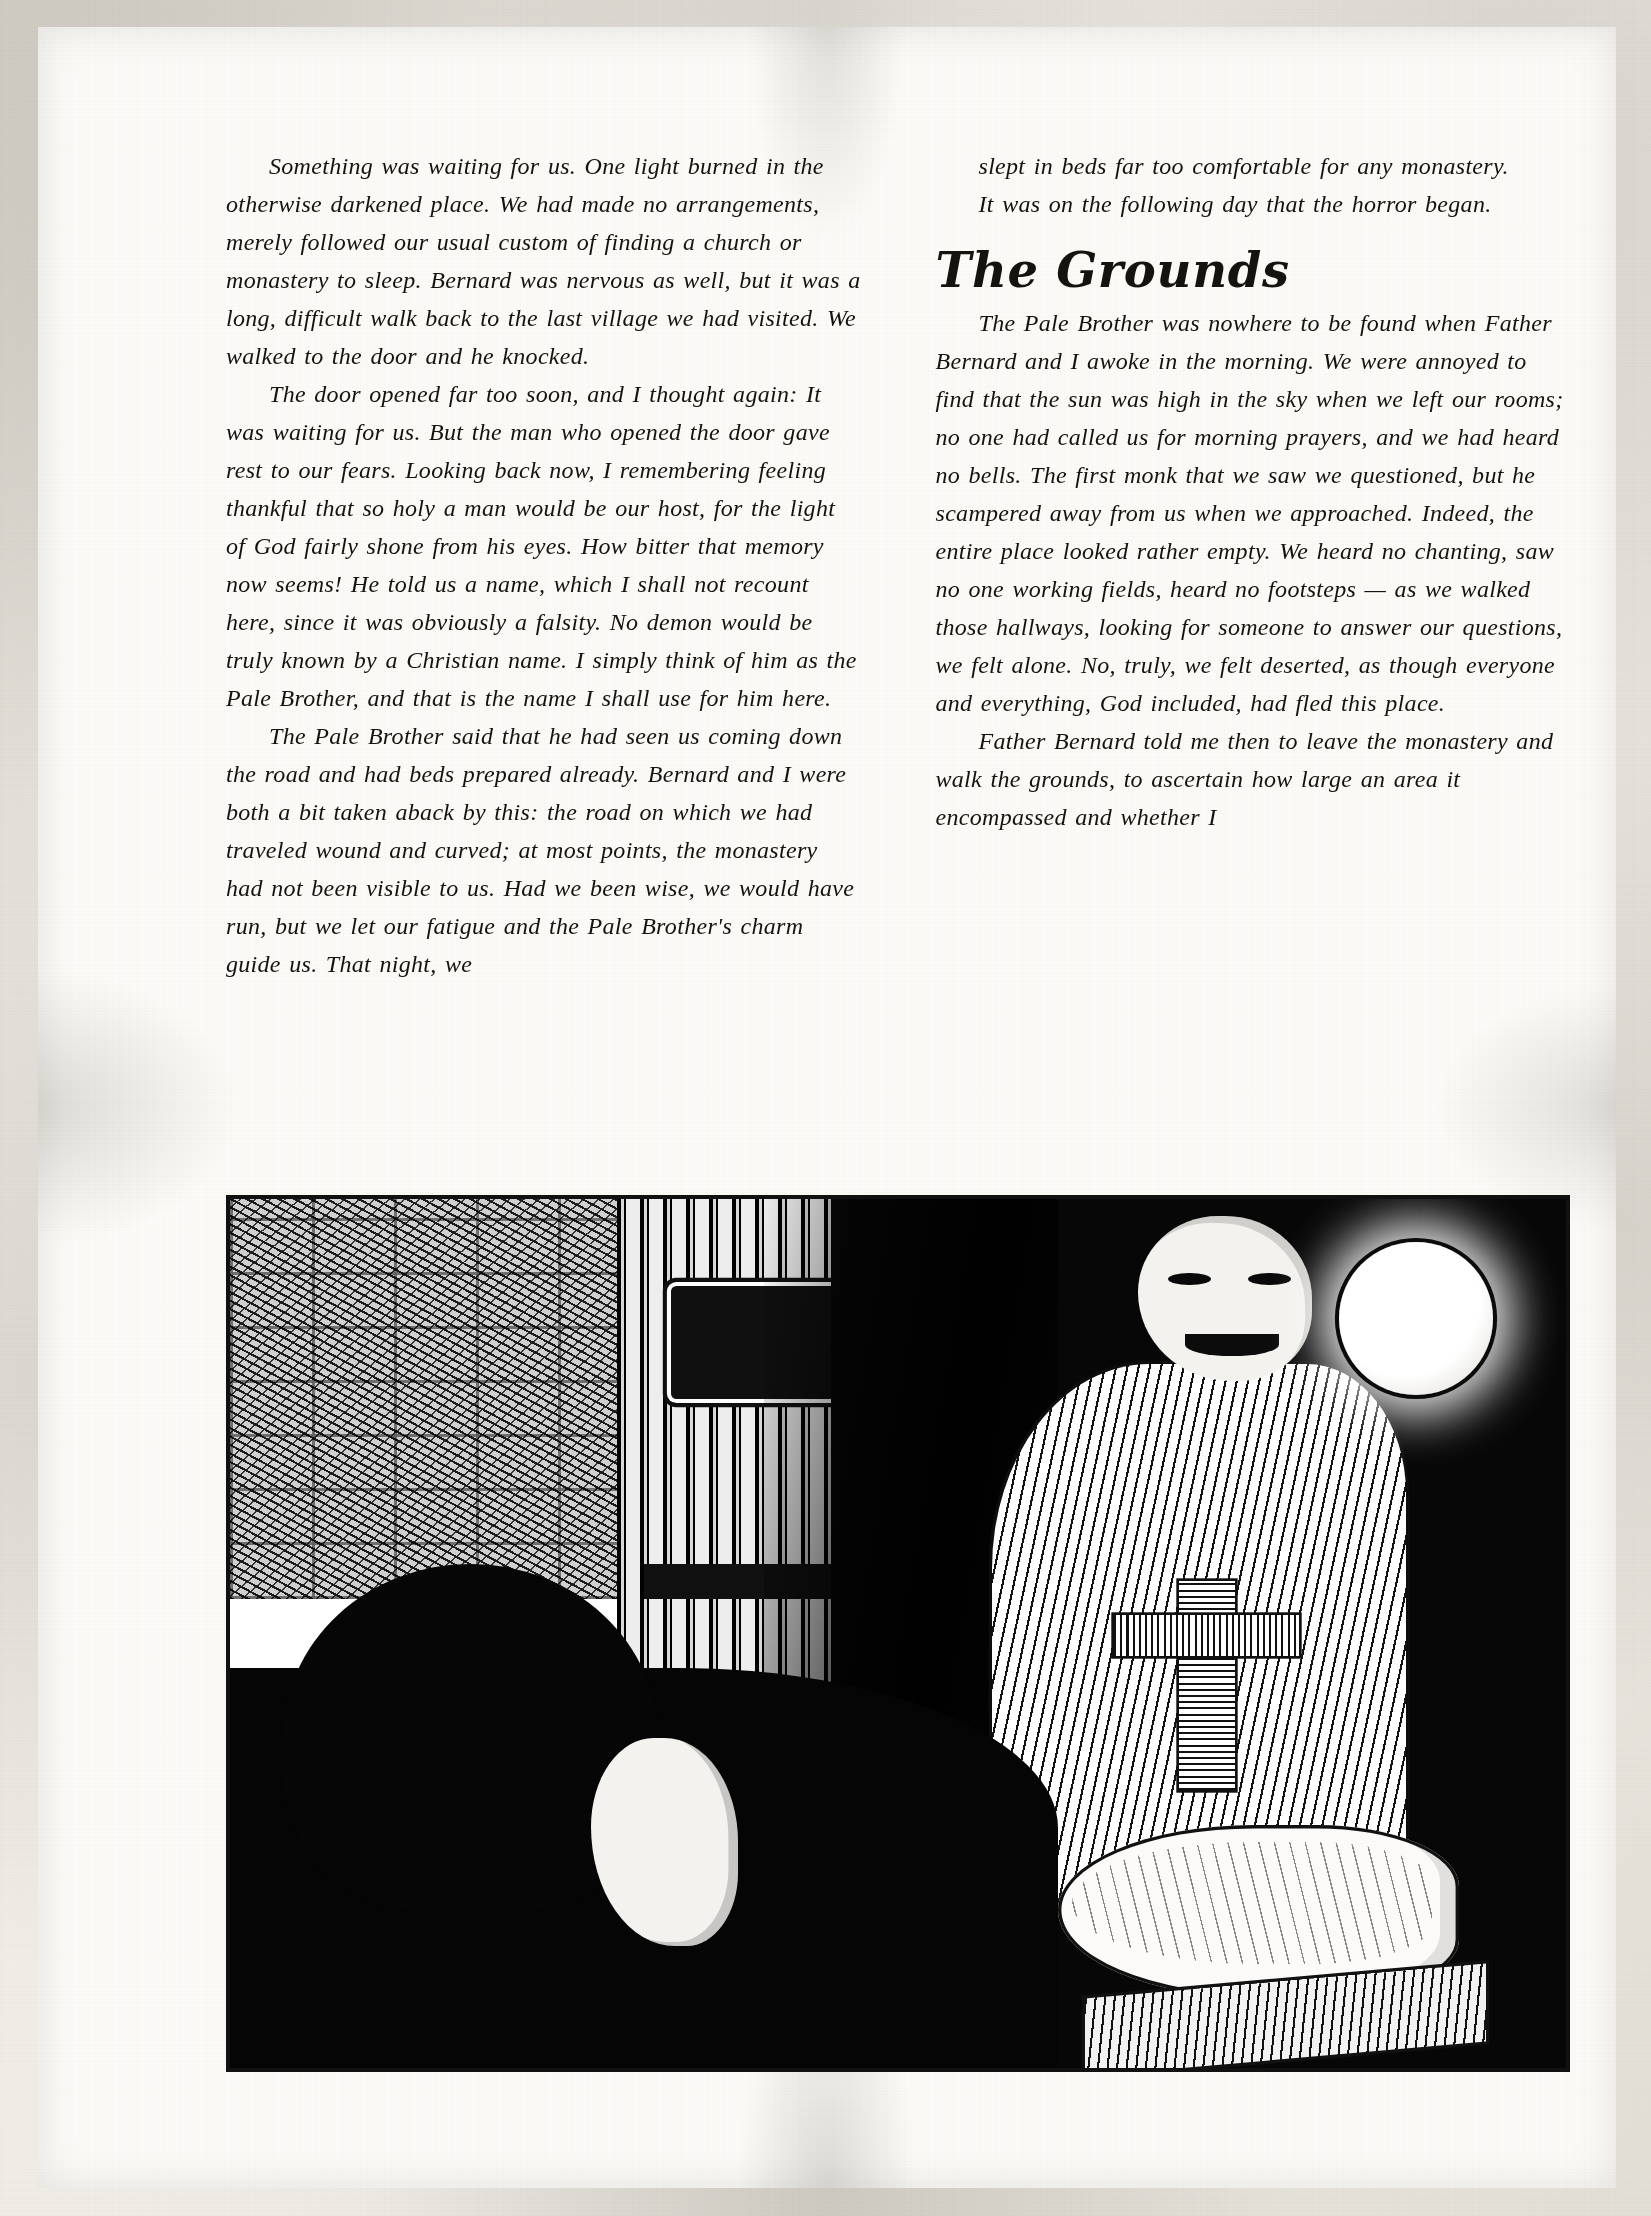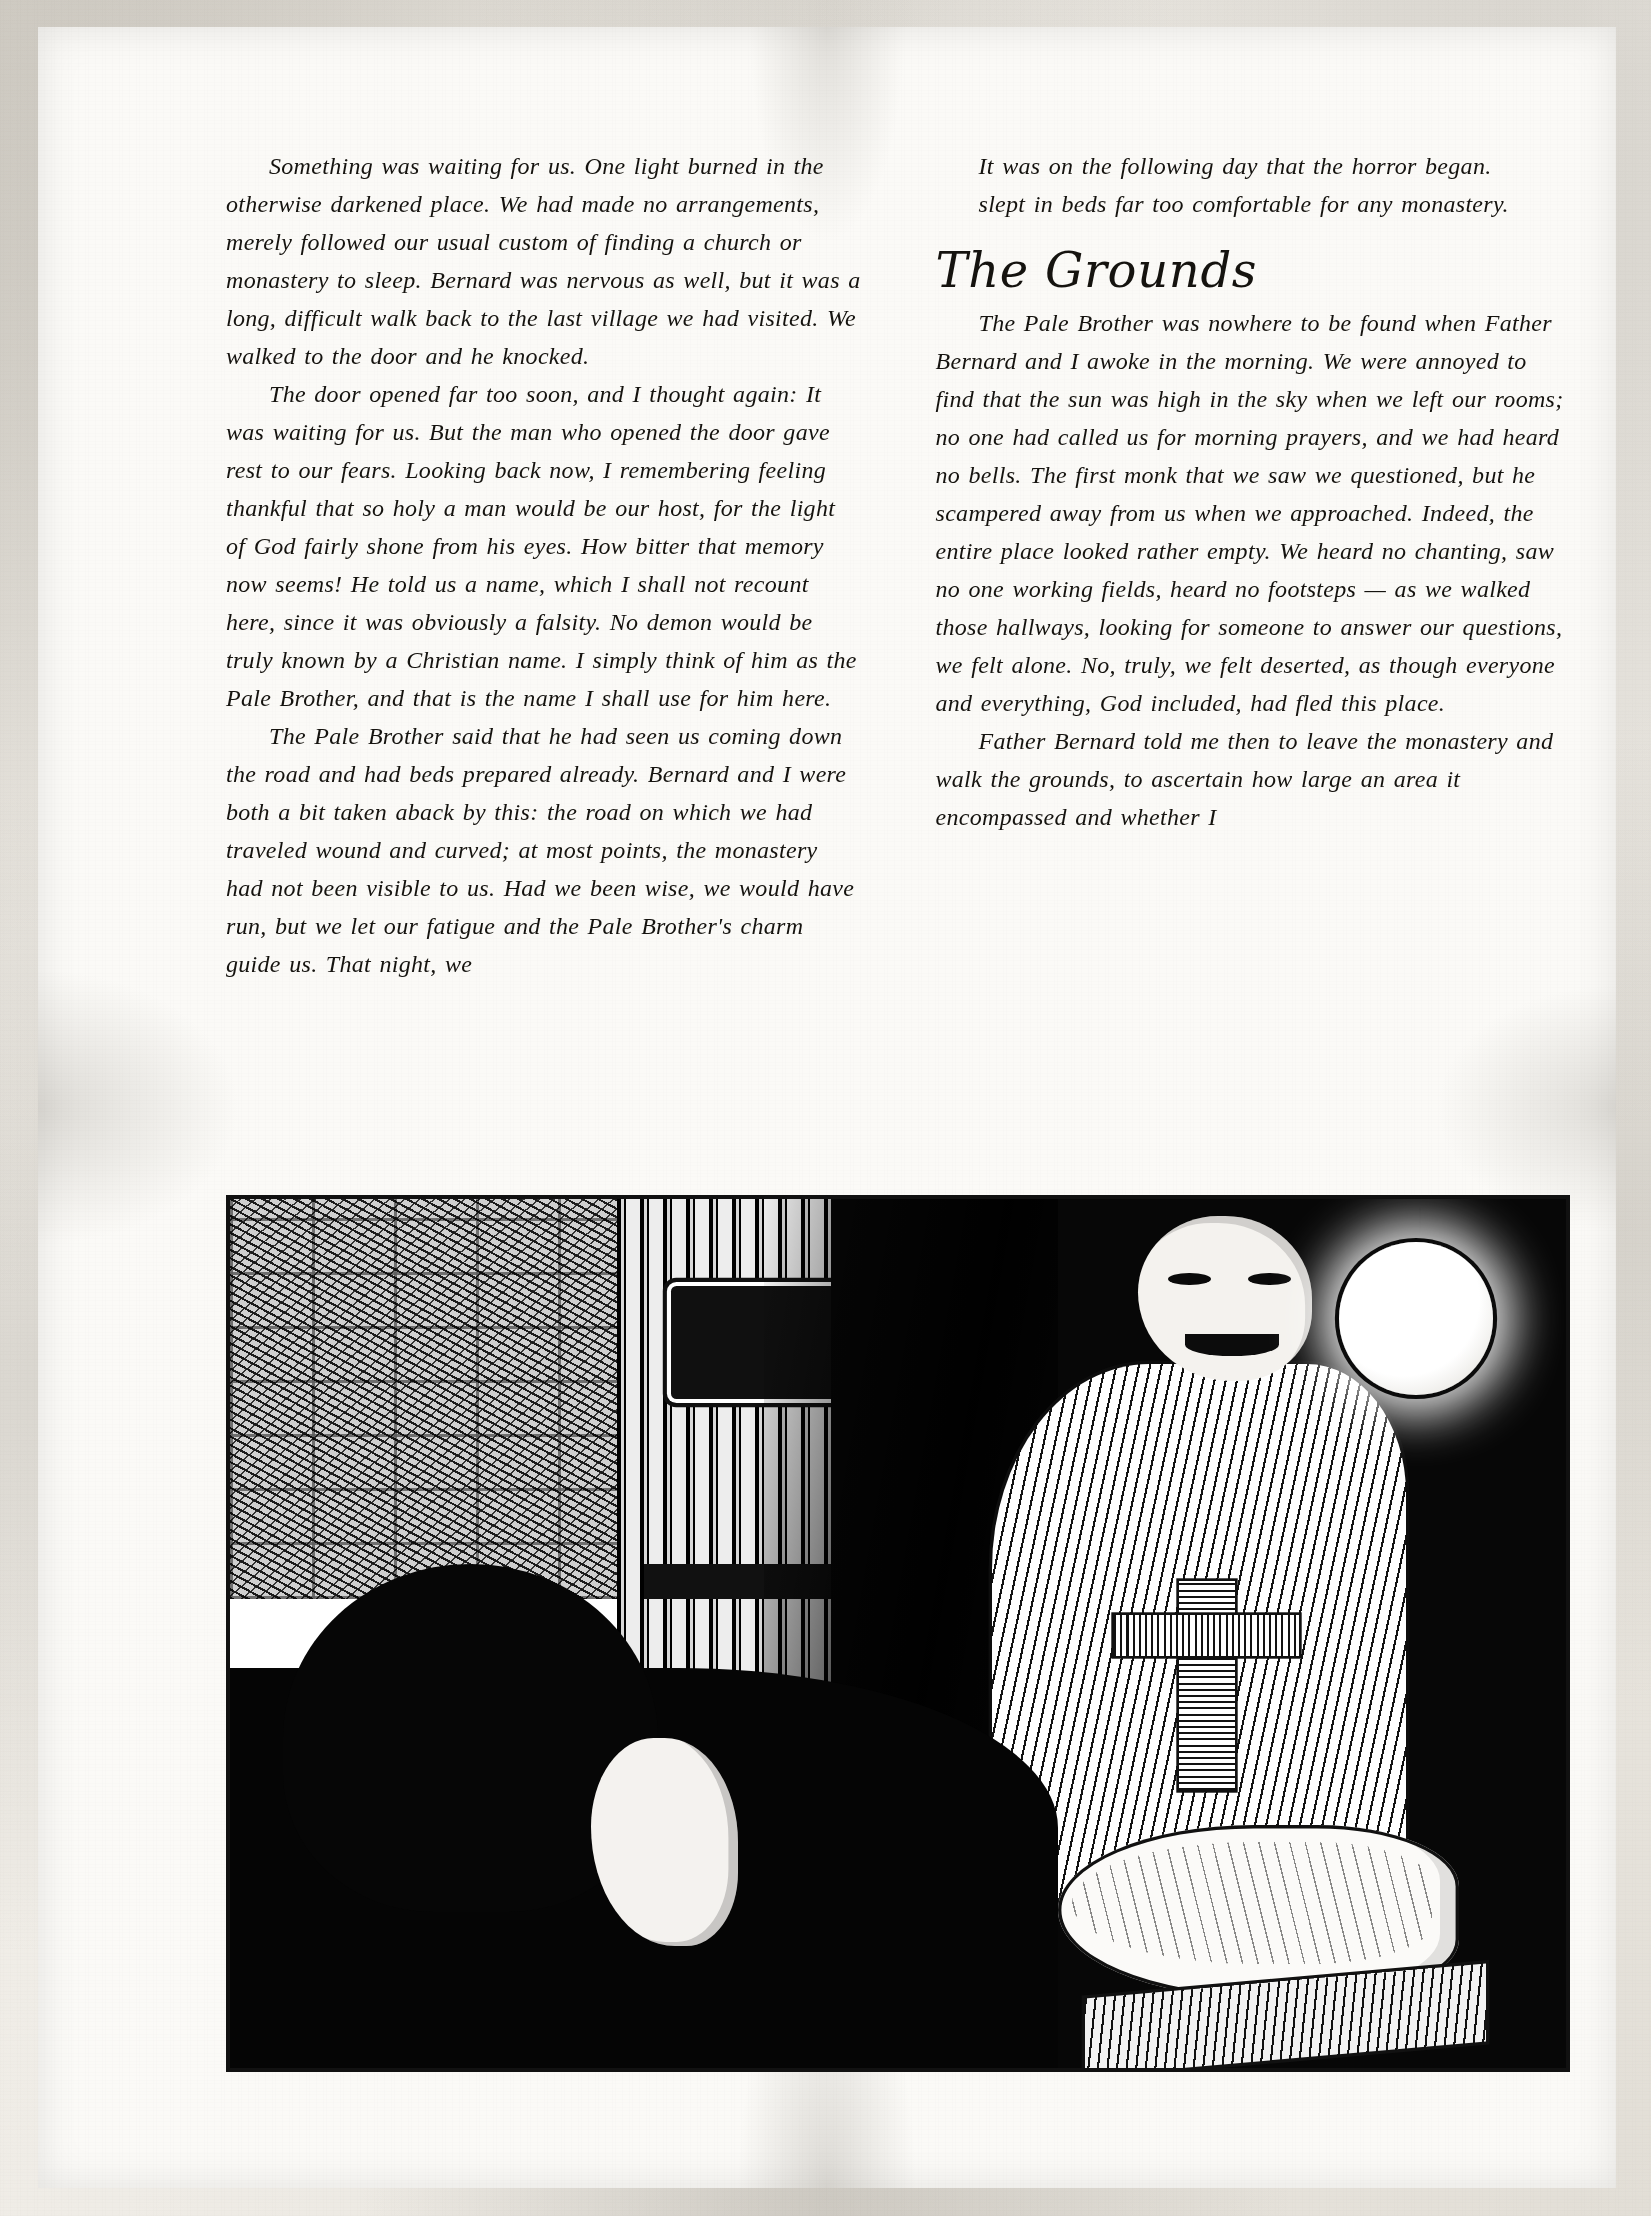--- a/index.html
+++ b/index.html
@@ -83,21 +83,21 @@
     letter-spacing: 0.3px;
     word-spacing: 2.1px;
   }
   p.body-text + p.body-text {
     margin-top: 0px;
   }
   h2.section-title {
     margin: 18px 0 4.1px 0;
     font-family: "DejaVu Serif", "Liberation Serif", serif;
     font-style: italic;
-    font-weight: normal;
+    font-weight: bold;
     font-size: 48px;
     line-height: 59px;
     color: #15130f;
     letter-spacing: 0.7px;
   }
 
   
   .illustration {
     position: absolute;
     left: 226px;
@@ -280,22 +280,22 @@
   <div class="content">
     <div class="columns">
 
       <div class="col">
         <p class="body-text">Something was waiting for us. One light burned in the otherwise darkened place. We had made no arrangements, merely followed our usual custom of finding a church or monastery to sleep. Bernard was nervous as well, but it was a long, difficult walk back to the last village we had visited. We walked to the door and he knocked.</p>
         <p class="body-text">The door opened far too soon, and I thought again: It was waiting for us. But the man who opened the door gave rest to our fears. Looking back now, I remembering feeling thankful that so holy a man would be our host, for the light of God fairly shone from his eyes. How bitter that memory now seems! He told us a name, which I shall not recount here, since it was obviously a falsity. No demon would be truly known by a Christian name. I simply think of him as the Pale Brother, and that is the name I shall use for him here.</p>
         <p class="body-text">The Pale Brother said that he had seen us coming down the road and had beds prepared already. Bernard and I were both a bit taken aback by this: the road on which we had traveled wound and curved; at most points, the monastery had not been visible to us. Had we been wise, we would have run, but we let our fatigue and the Pale Brother's charm guide us. That night, we</p>
       </div>
 
       <div class="col">
+        <p class="body-text">slept in beds far too comfortable for any monastery.</p>
         <p class="body-text">It was on the following day that the horror began.</p>
-        <p class="body-text">slept in beds far too comfortable for any monastery.</p>
         <h2 class="section-title">The Grounds</h2>
         <p class="body-text">The Pale Brother was nowhere to be found when Father Bernard and I awoke in the morning. We were annoyed to find that the sun was high in the sky when we left our rooms; no one had called us for morning prayers, and we had heard no bells. The first monk that we saw we questioned, but he scampered away from us when we approached. Indeed, the entire place looked rather empty. We heard no chanting, saw no one working fields, heard no footsteps — as we walked those hallways, looking for someone to answer our questions, we felt alone. No, truly, we felt deserted, as though everyone and everything, God included, had fled this place.</p>
         <p class="body-text">Father Bernard told me then to leave the monastery and walk the grounds, to ascertain how large an area it encompassed and whether I</p>
       </div>
 
     </div>
   </div>
 
   <div class="illustration">
     <div class="ill-inner">

